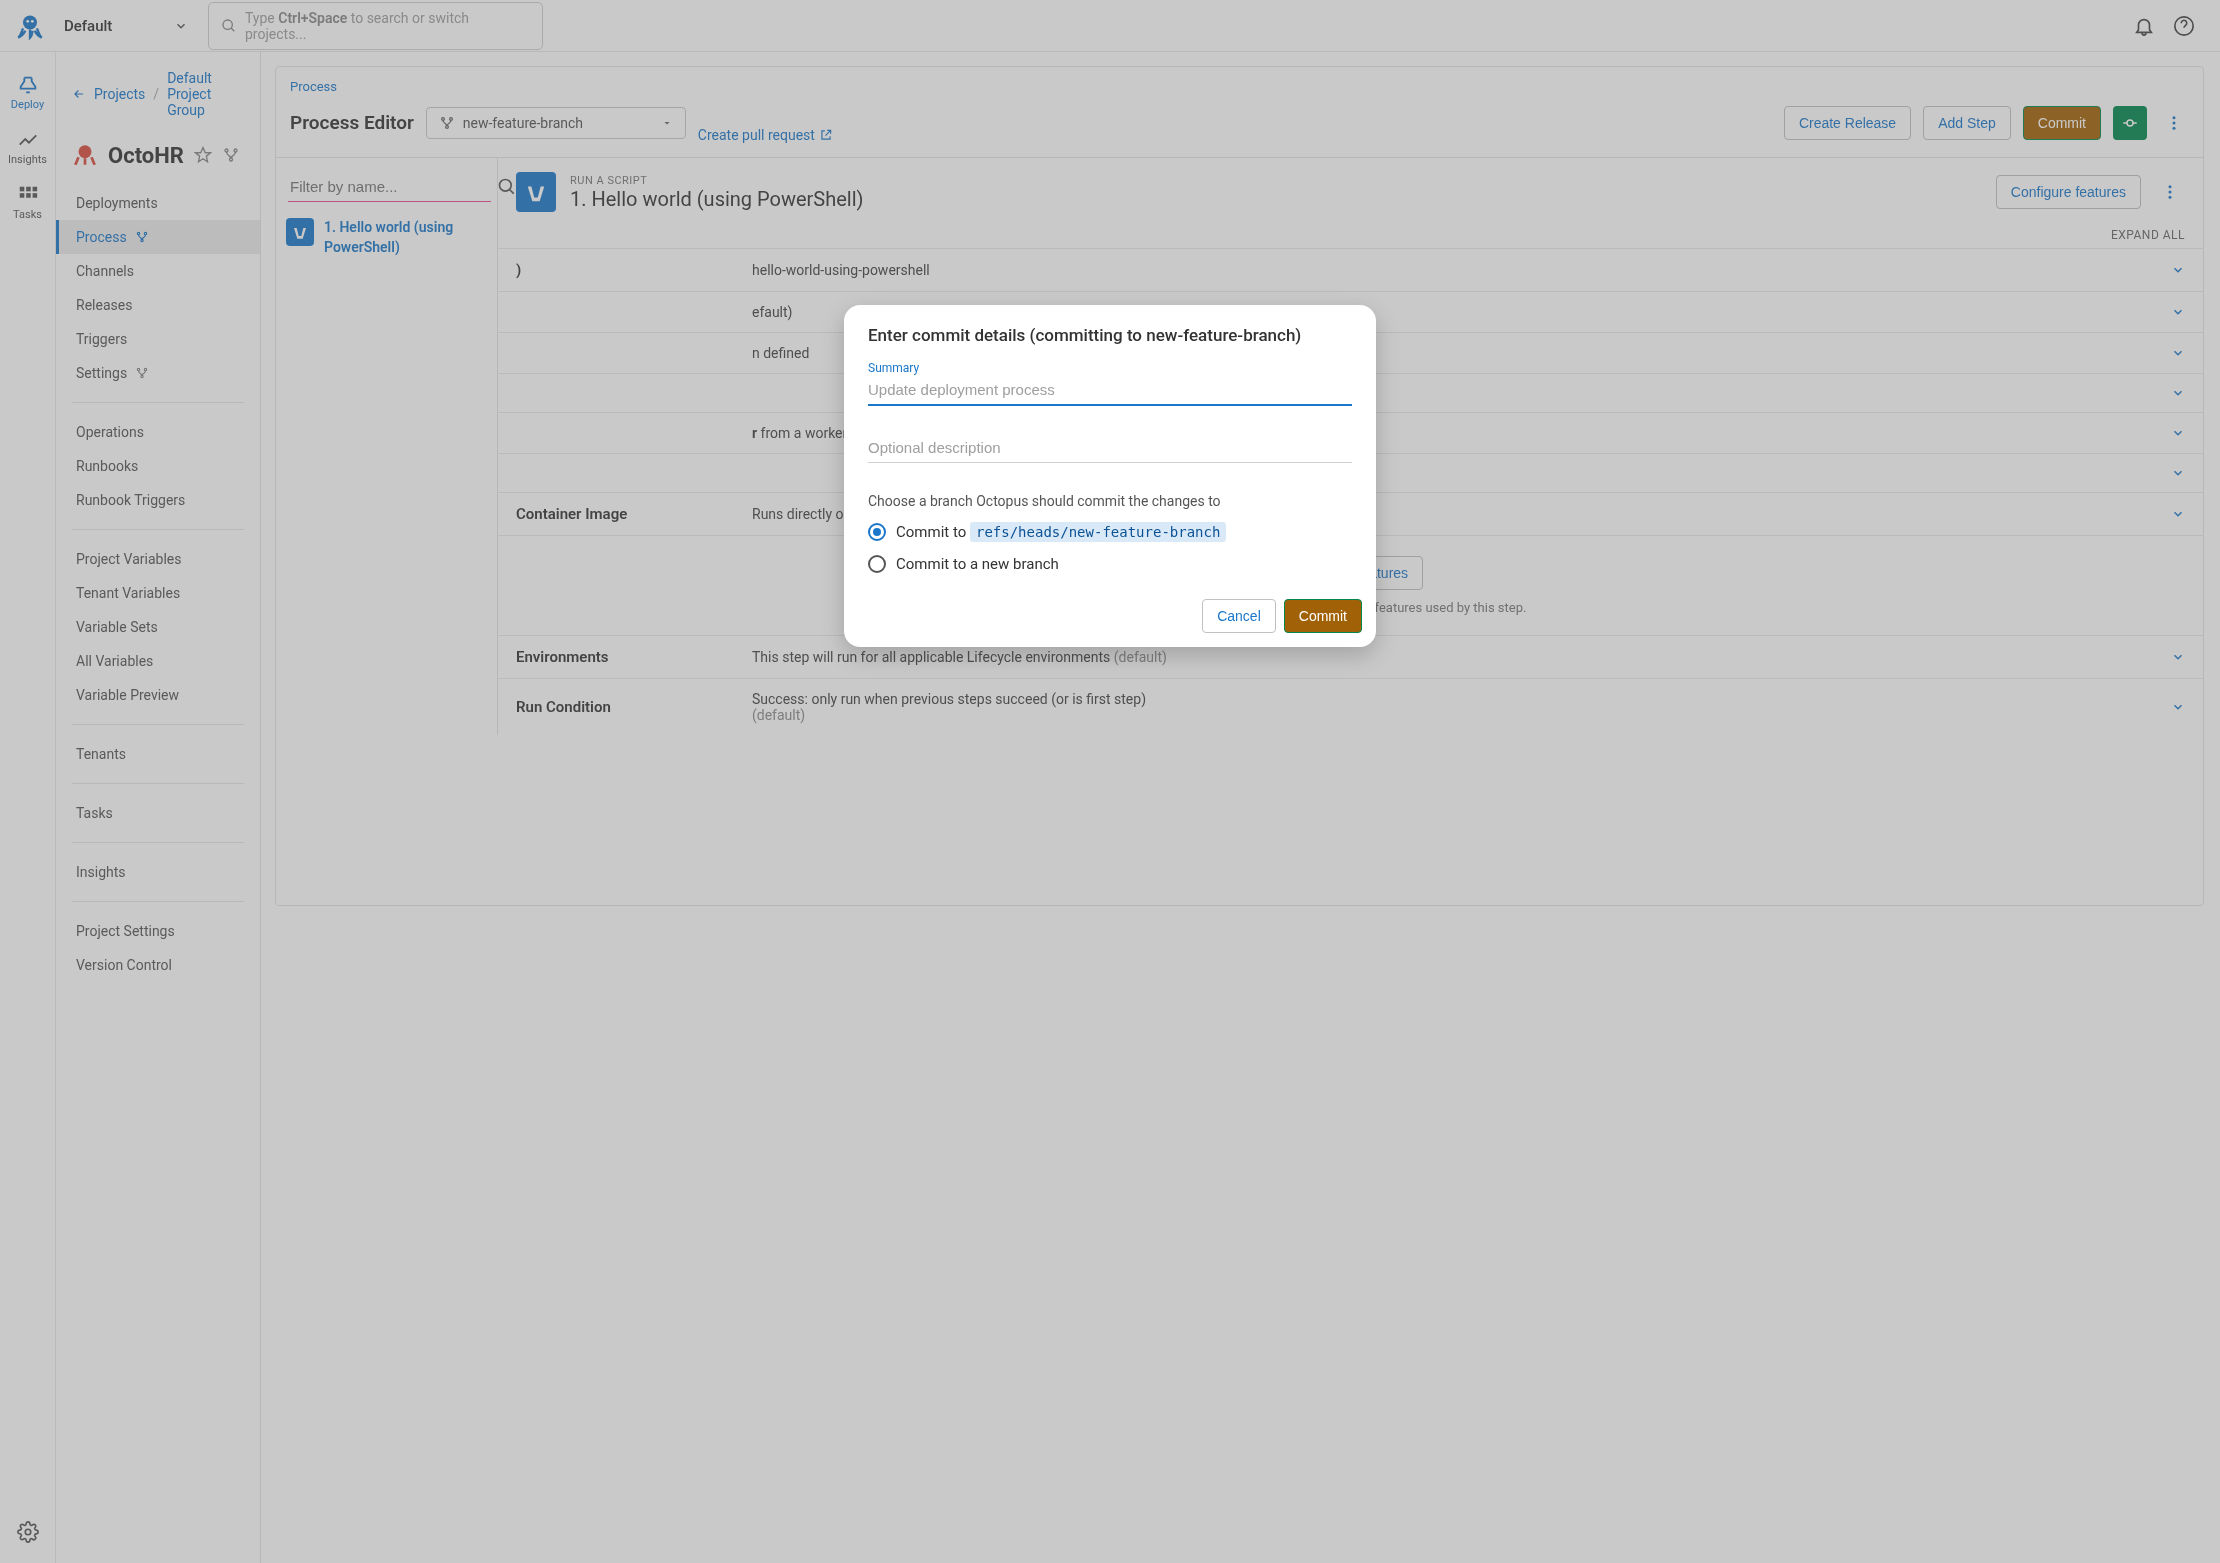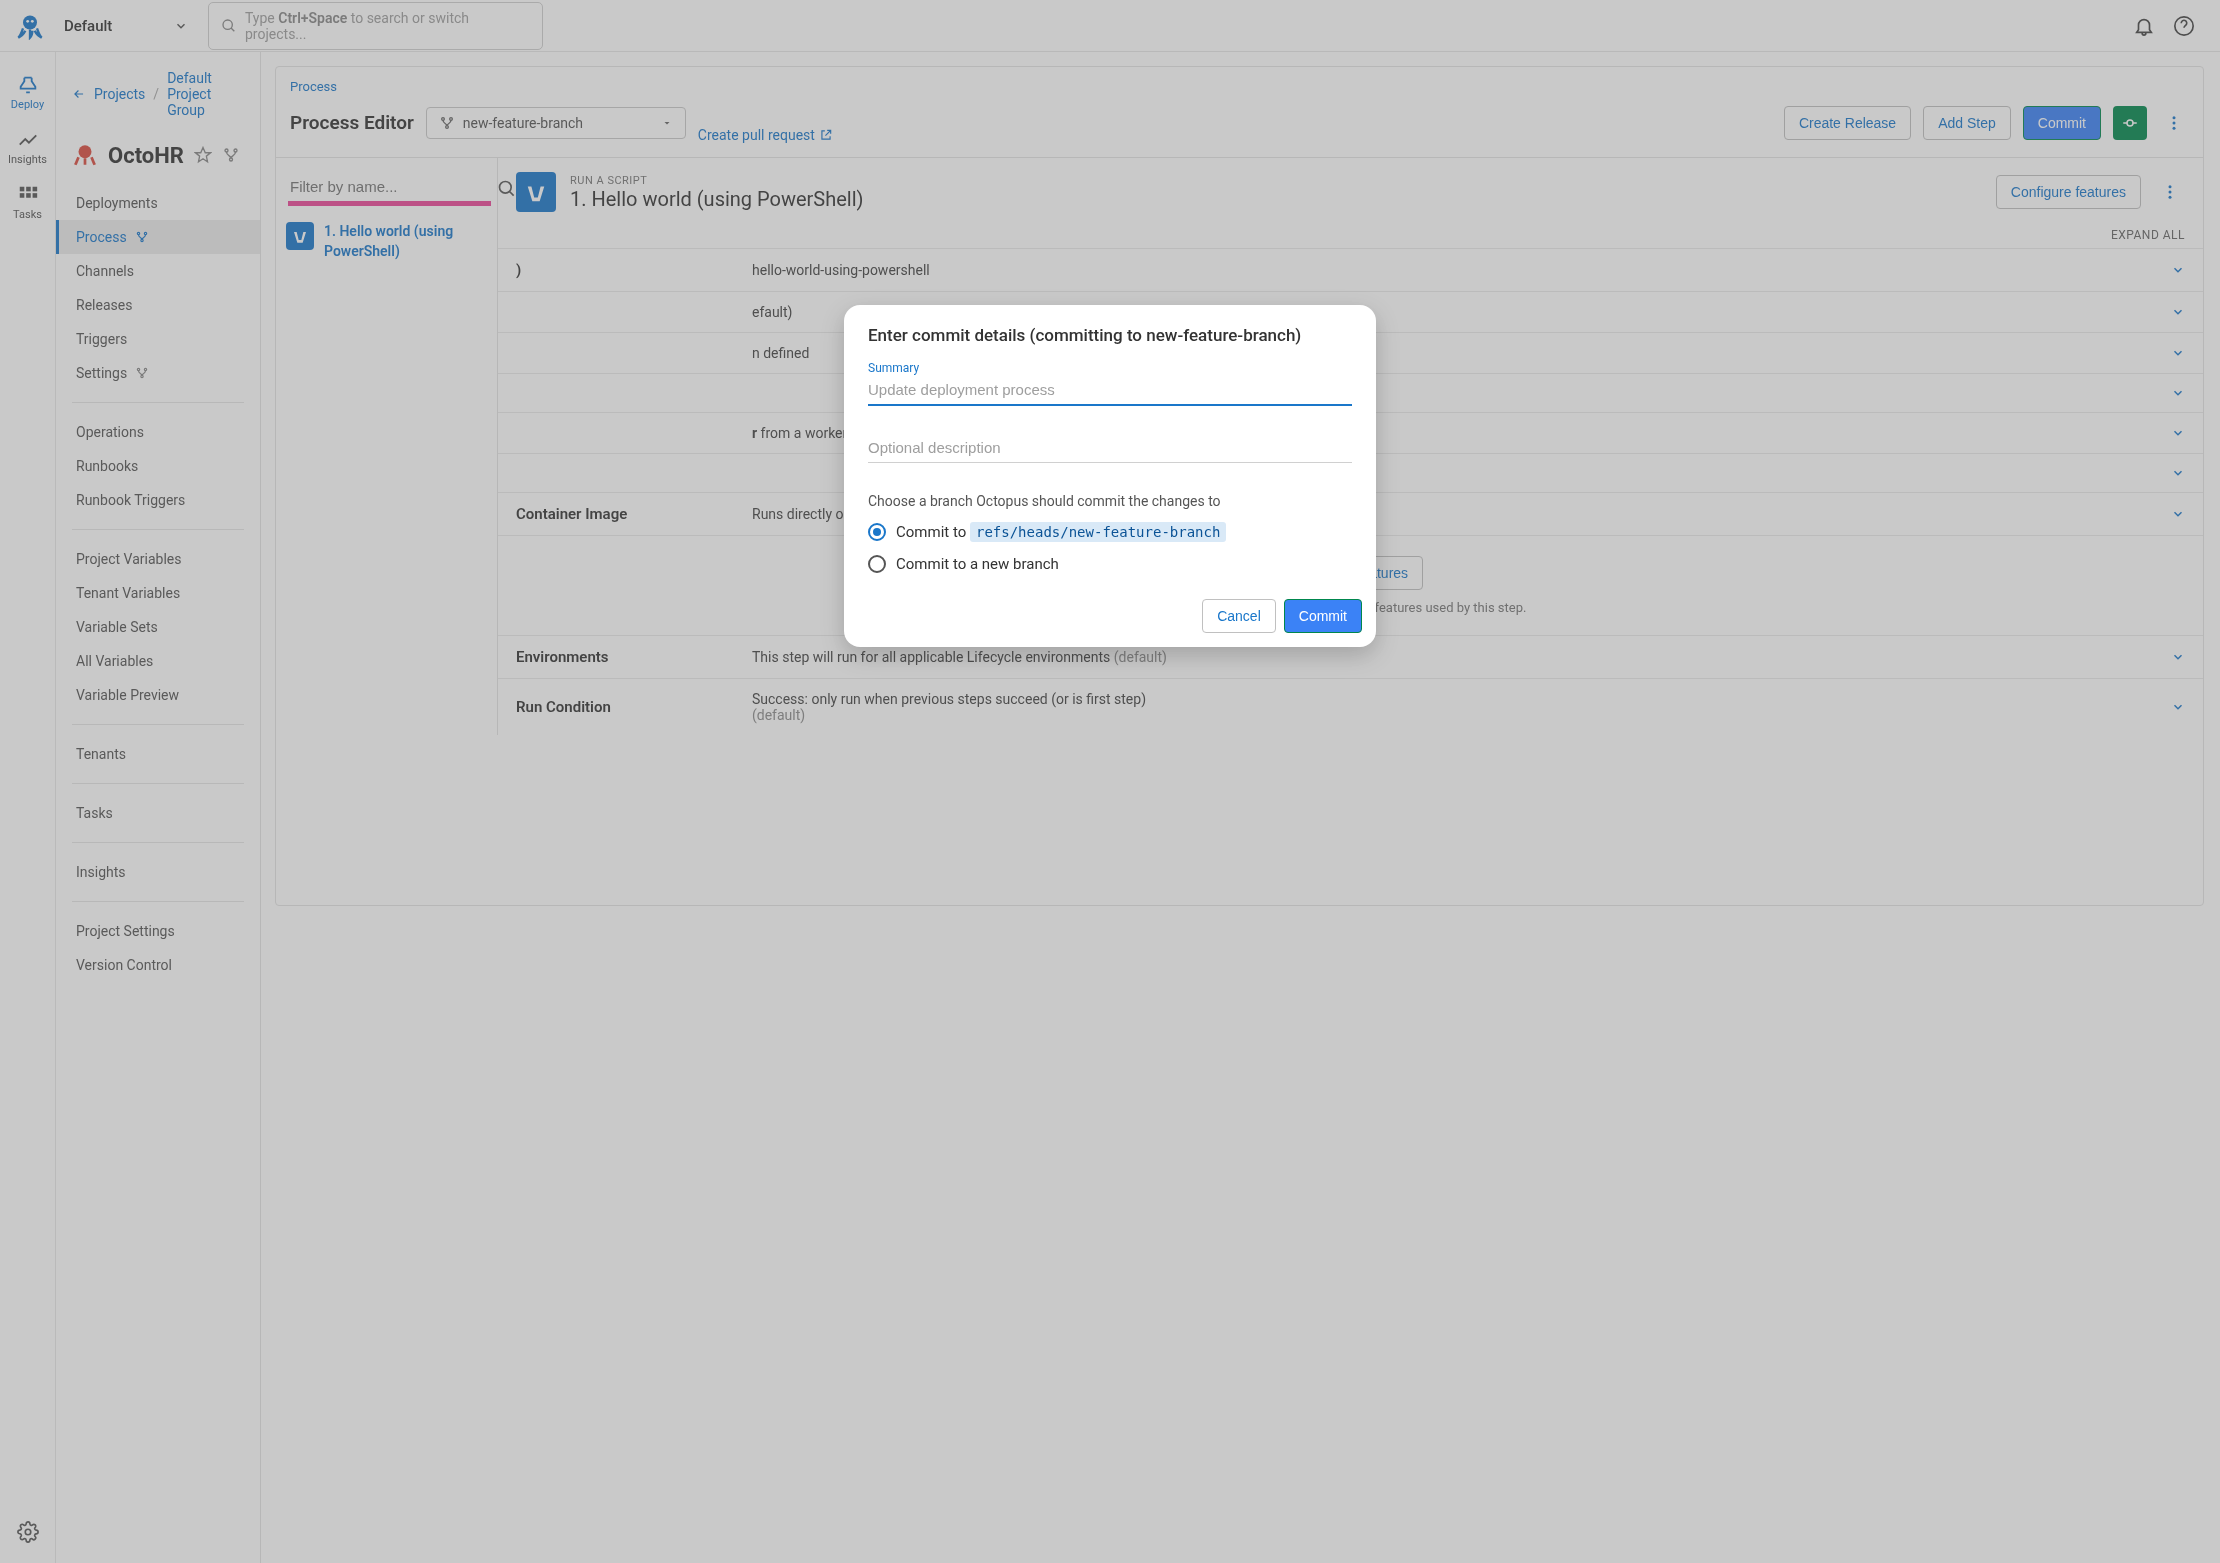--- a/index.html
+++ b/index.html
@@ -229,21 +229,21 @@
       display: flex;
       align-items: center;
       gap: 4px;
     }
     .btn-outline {
       border: 1px solid #c0c0c0;
       background: #fff;
       color: #1a77ca;
     }
     .btn-green {
-      background: #3b82f6;
+      background: #a16207;
       border: 1px solid #00874d;
       color: #fff;
     }
     .btn-green-icon {
       background: #00874d;
       border-radius: 4px;
       width: 34px; height: 34px;
       display: flex; align-items:center; justify-content:center;
       color: #fff;
       cursor: pointer;
@@ -264,21 +264,21 @@
       padding: 10px 6px;
     }
     .filter-row {
       display: flex;
       align-items: center;
       padding: 4px 6px;
     }
     .filter-input {
       flex: 1;
       border: none;
-      border-bottom: 5px solid #ec4899;
+      border-bottom: 1px solid #ec4899;
       padding: 6px 2px;
       font-size: 15px;
       color: #0c4a6e;
       outline: none;
       background: transparent;
     }
     .step-item {
       display: flex;
       gap: 10px;
       padding: 12px 4px;

